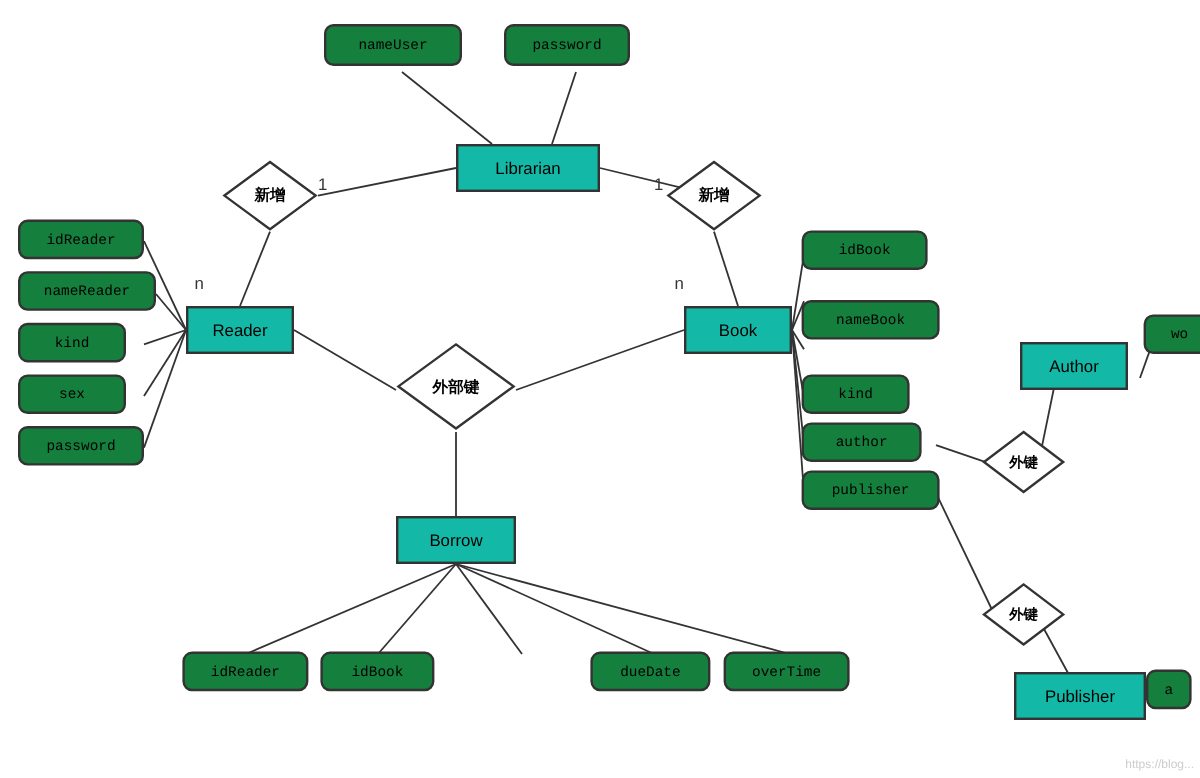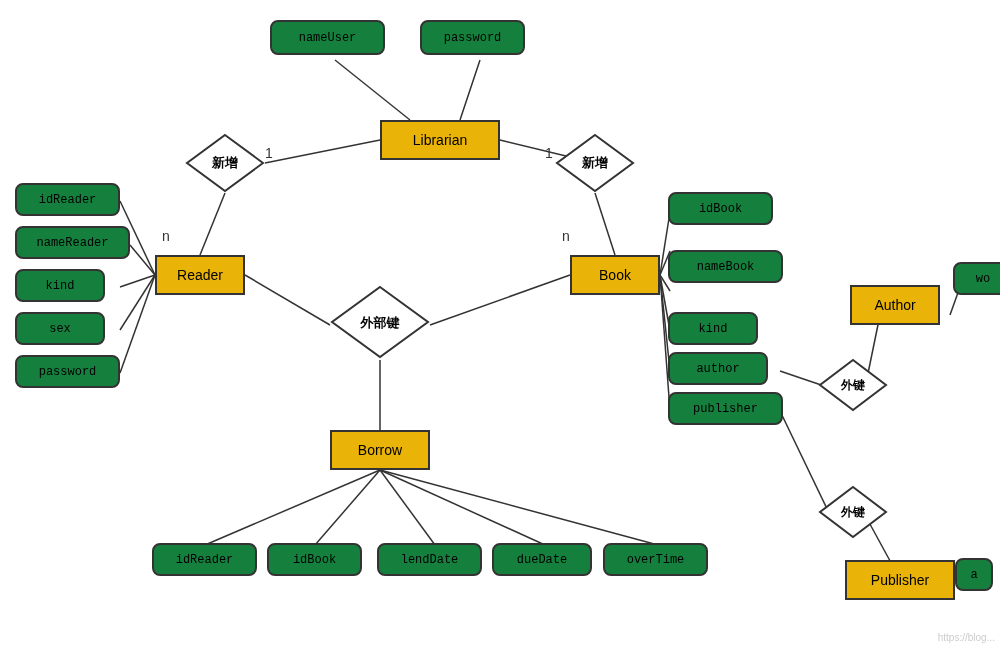--- a/index.html
+++ b/index.html
@@ -20,21 +20,21 @@
     svg#lines {
       position: absolute;
       top: 0; left: 0;
       width: 1000px;
       height: 648px;
       pointer-events: none;
     }
     .entity-rect {
       position: absolute;
       border: 2px solid #333;
-      background: #eab308;
+      background: #14b8a6;
       display: flex;
       align-items: center;
       justify-content: center;
       font-size: 14px;
       font-family: Arial, sans-serif;
     }
     .attr-rect {
       position: absolute;
       border: 2px solid #333;
       border-radius: 8px;
@@ -223,23 +223,20 @@
   <div class="attr-rect" style="left:668px;top:392px;width:115px;height:33px;">
     <span>publisher</span>
   </div>
 
   <div class="attr-rect" style="left:152px;top:543px;width:105px;height:33px;">
     <span>idReader</span>
   </div>
   <div class="attr-rect" style="left:267px;top:543px;width:95px;height:33px;">
     <span>idBook</span>
   </div>
-  <div class="attr-rect" style="left:377px;top:543px;width:105px;height:33px;">
-    <span>lendDate</span>
-  </div>
   <div class="attr-rect" style="left:603px;top:543px;width:105px;height:33px;">
     <span>overTime</span>
   </div>
   <div class="attr-rect" style="left:492px;top:543px;width:100px;height:33px;">
     <span>dueDate</span>
   </div>
 
   <div class="attr-rect" style="left:953px;top:262px;width:60px;height:33px;">
     <span>wo</span>
   </div>

